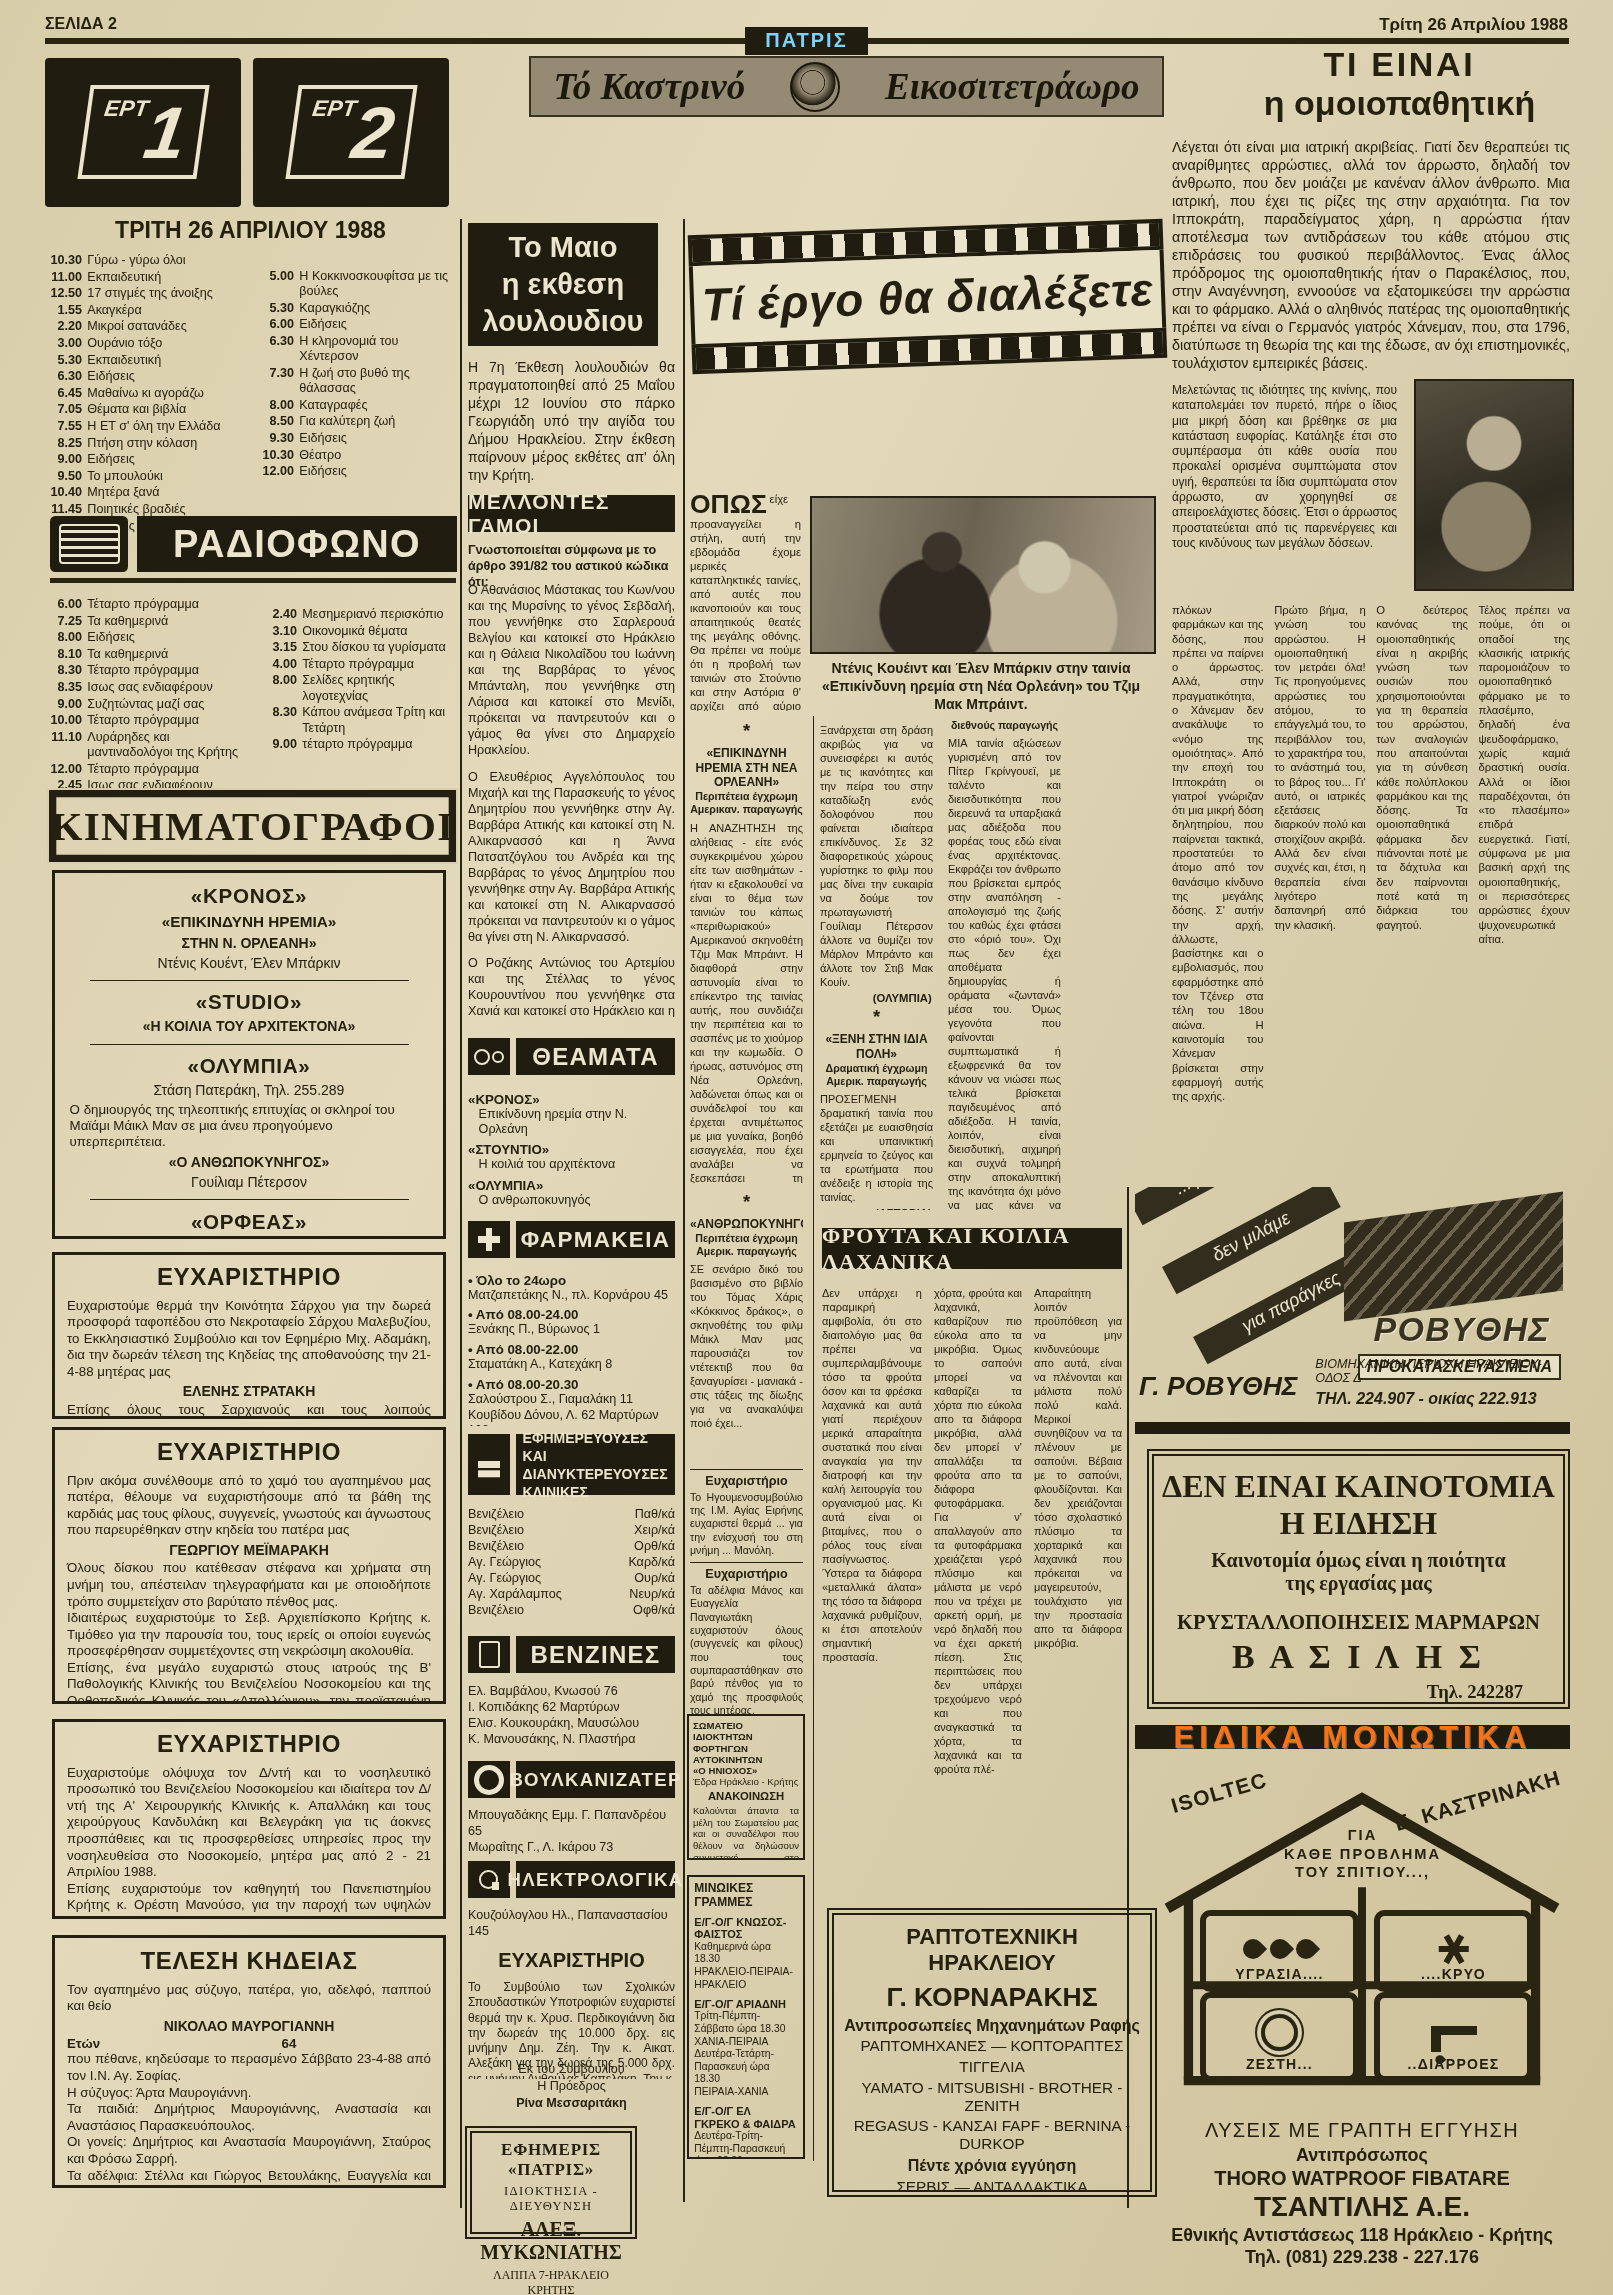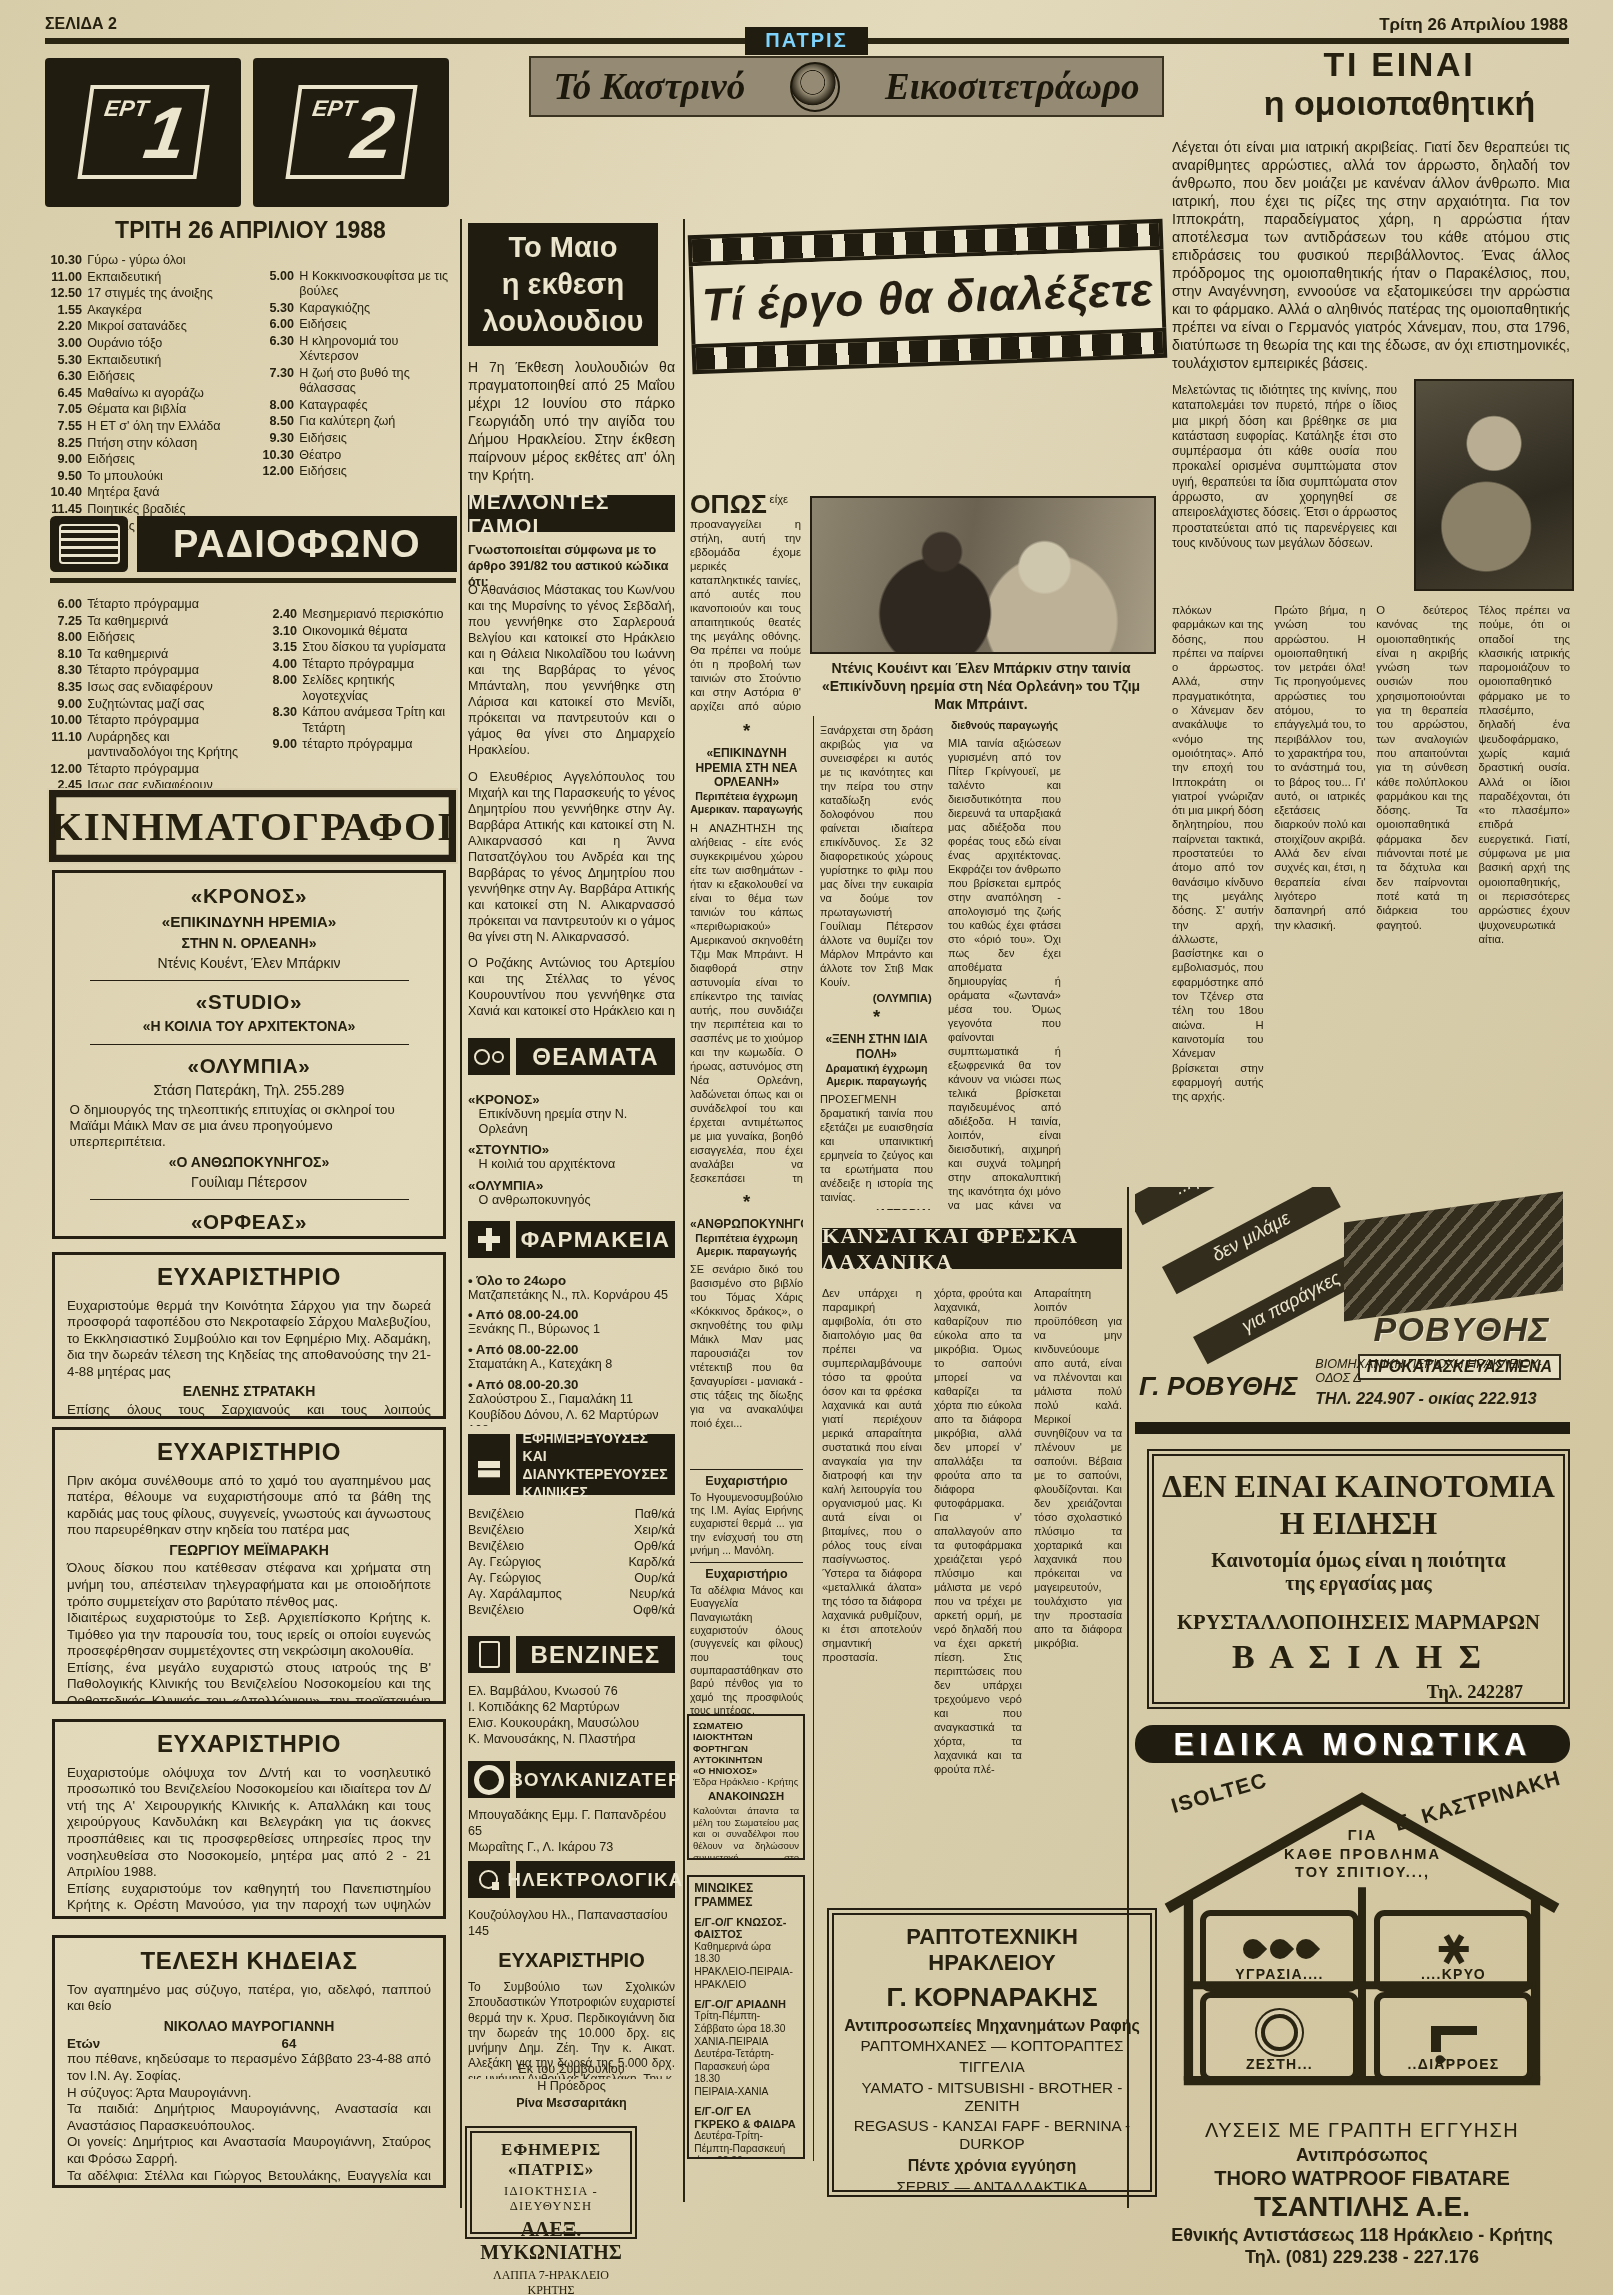--- a/index.html
+++ b/index.html
@@ -584,21 +584,21 @@
         <div class="mn">Ε/Γ-Ο/Γ ΑΡΙΑΔΝΗ</div>
         <div class="mt">Τρίτη-Πέμπτη-Σάββατο ώρα 18.30</div>
         <div class="mr">ΧΑΝΙΑ-ΠΕΙΡΑΙΑ</div>
         <div class="mt">Δευτέρα-Τετάρτη-Παρασκευή ώρα 18.30</div>
         <div class="mr">ΠΕΙΡΑΙΑ-ΧΑΝΙΑ</div>
         <div class="mn">Ε/Γ-Ο/Γ ΕΛ ΓΚΡΕΚΟ &amp; ΦΑΙΔΡΑ</div>
         <div class="mt">Δευτέρα-Τρίτη-Πέμπτη-Παρασκευή ώρα 22.30</div>
       </div>
   </div>
 
-  <div class="abs bnr" style="left:822px;top:1228px;width:300px;height:41px;font-size:22px;font-family:'Liberation Serif',serif;">ΚΑΝΣΑΙ ΚΑΙ ΦΡΕΣΚΑ ΛΑΧΑΝΙΚΑ</div>
+  <div class="abs bnr" style="left:822px;top:1228px;width:300px;height:41px;font-size:22px;font-family:'Liberation Serif',serif;">ΦΡΟΥΤΑ ΚΑΙ ΚΟΙΛΙΑ ΛΑΧΑΝΙΚΑ</div>
   <div class="abs" style="left:822px;top:1286px;width:300px;height:597px;display:flex;gap:12px;overflow:hidden;">
 
   <div style="flex:1;font-size:11px;line-height:14px;text-align:justify;">Δεν υπάρχει η παραμικρή αμφιβολία, ότι στο διαιτολόγιο μας θα πρέπει να συμπεριλαμβάνουμε τόσο τα φρούτα όσον και τα φρέσκα λαχανικά και αυτά γιατί περιέχουν μερικά απαραίτητα συστατικά που είναι αναγκαία για την διατροφή και την καλή λειτουργία του οργανισμού μας. Κι αυτά είναι οι βιταμίνες, που ο ρόλος τους είναι πασίγνωστος. Ύστερα τα διάφορα «μεταλλικά άλατα» της τόσο τα διάφορα λαχανικά ρυθμίζουν, κι έτσι αποτελούν σημαντική προστασία.</div>
       <div style="flex:1;font-size:11px;line-height:14px;text-align:justify;">χόρτα, φρούτα και λαχανικά, καθαρίζουν πιο εύκολα απο τα μικρόβια. Όμως το σαπούνι μπορεί να καθαρίζει τα χόρτα πιο εύκολα απο τα διάφορα μικρόβια, αλλά δεν μπορεί ν' απαλλάξει τα φρούτα απο τα διάφορα φυτοφάρμακα. Για ν' απαλλαγούν απο τα φυτοφάρμακα χρειάζεται γερό πλύσιμο και μάλιστα με νερό που να τρέχει με αρκετή ορμή, με νερό δηλαδή που να έχει αρκετή πίεση. Στις περιπτώσεις που δεν υπάρχει τρεχούμενο νερό και που αναγκαστικά τα χόρτα, τα λαχανικά και τα φρούτα πλέ-</div>
       <div style="flex:1;font-size:11px;line-height:14px;text-align:justify;">Απαραίτητη λοιπόν προϋπόθεση για να μην κινδυνεύουμε απο αυτά, είναι να πλένονται και μάλιστα πολύ πολύ καλά. Μερικοί συνηθίζουν να τα πλένουν με σαπούνι. Βέβαια με το σαπούνι, φλουδίζονται. Και δεν χρειάζονται τόσο σχολαστικό πλύσιμο τα χορταρικά και λαχανικά που πρόκειται να μαγειρευτούν, τουλάχιστο για την προστασία απο τα διάφορα μικρόβια.</div>
     </div>
 
   <div class="abs dbox" style="left:827px;top:1908px;width:330px;height:289px;padding:5.3px 9.3px;box-sizing:border-box;overflow:hidden;">
 
   <div class="rpa">ΡΑΠΤΟΤΕΧΝΙΚΗ ΗΡΑΚΛΕΙΟΥ</div>
@@ -646,21 +646,21 @@
   <div class="abs dbox serif ctr" style="left:1147px;top:1449px;width:423px;height:260px;padding-top:12px;box-sizing:border-box;overflow:hidden;">
     <div style="font-size:32px;font-weight:bold;">ΔΕΝ ΕΙΝΑΙ ΚΑΙΝΟΤΟΜΙΑ</div>
     <div style="font-size:32px;font-weight:bold;">Η ΕΙΔΗΣΗ</div>
     <div style="font-size:20px;font-weight:bold;margin-top:6.6px;">Καινοτομία όμως είναι η ποιότητα</div>
     <div style="font-size:20px;font-weight:bold;">της εργασίας μας</div>
     <div style="font-size:20.6px;font-weight:bold;margin-top:16px;">ΚΡΥΣΤΑΛΛΟΠΟΙΗΣΕΙΣ ΜΑΡΜΑΡΩΝ</div>
     <div style="font-size:34px;font-weight:bold;letter-spacing:4px;margin-top:4px;">Β Α Σ Ι Λ Η Σ</div>
     <div style="font-size:18.6px;font-weight:bold;text-align:right;padding-right:40px;margin-top:5.3px;">Τηλ. 242287</div>
   </div>
 
-  <div class="abs bnr" style="left:1135px;top:1725px;width:435px;height:38px;font-size:30.5px;letter-spacing:5.3px;color:#ffffff;text-shadow:1.3px 1.3px 0 #6d6450;border-radius:18px;">ΕΙΔΙΚΑ ΜΟΝΩΤΙΚΑ</div>
+  <div class="abs bnr" style="left:1135px;top:1725px;width:435px;height:24px;font-size:30.5px;letter-spacing:5.3px;color:#f97316;text-shadow:1.3px 1.3px 0 #6d6450;">ΕΙΔΙΚΑ ΜΟΝΩΤΙΚΑ</div>
 
   <div class="abs" style="left:1154px;top:1769px;width:416px;height:345px;">
     <div style="position:absolute;left:16px;top:12px;transform:rotate(-16deg);font-weight:bold;font-size:21px;letter-spacing:1.3px;">ISOLTEC</div>
     <div style="position:absolute;right:6.6px;top:20px;transform:rotate(-16deg);font-weight:bold;font-size:21px;letter-spacing:0.7px;">Ε. ΚΑΣΤΡΙΝΑΚΗ</div>
     <svg width="416" height="345" viewBox="0 0 628 520" style="position:absolute;left:0;top:0;">
       <polyline points="20,210 314,44 608,210" fill="none" stroke="#2a2412" stroke-width="16"></polyline>
       <line x1="52" y1="196" x2="52" y2="470" stroke="#2a2412" stroke-width="14"></line>
       <line x1="576" y1="196" x2="576" y2="470" stroke="#2a2412" stroke-width="14"></line>
       <line x1="45" y1="470" x2="583" y2="470" stroke="#2a2412" stroke-width="14"></line>
       <line x1="314" y1="178" x2="314" y2="470" stroke="#2a2412" stroke-width="12"></line>

